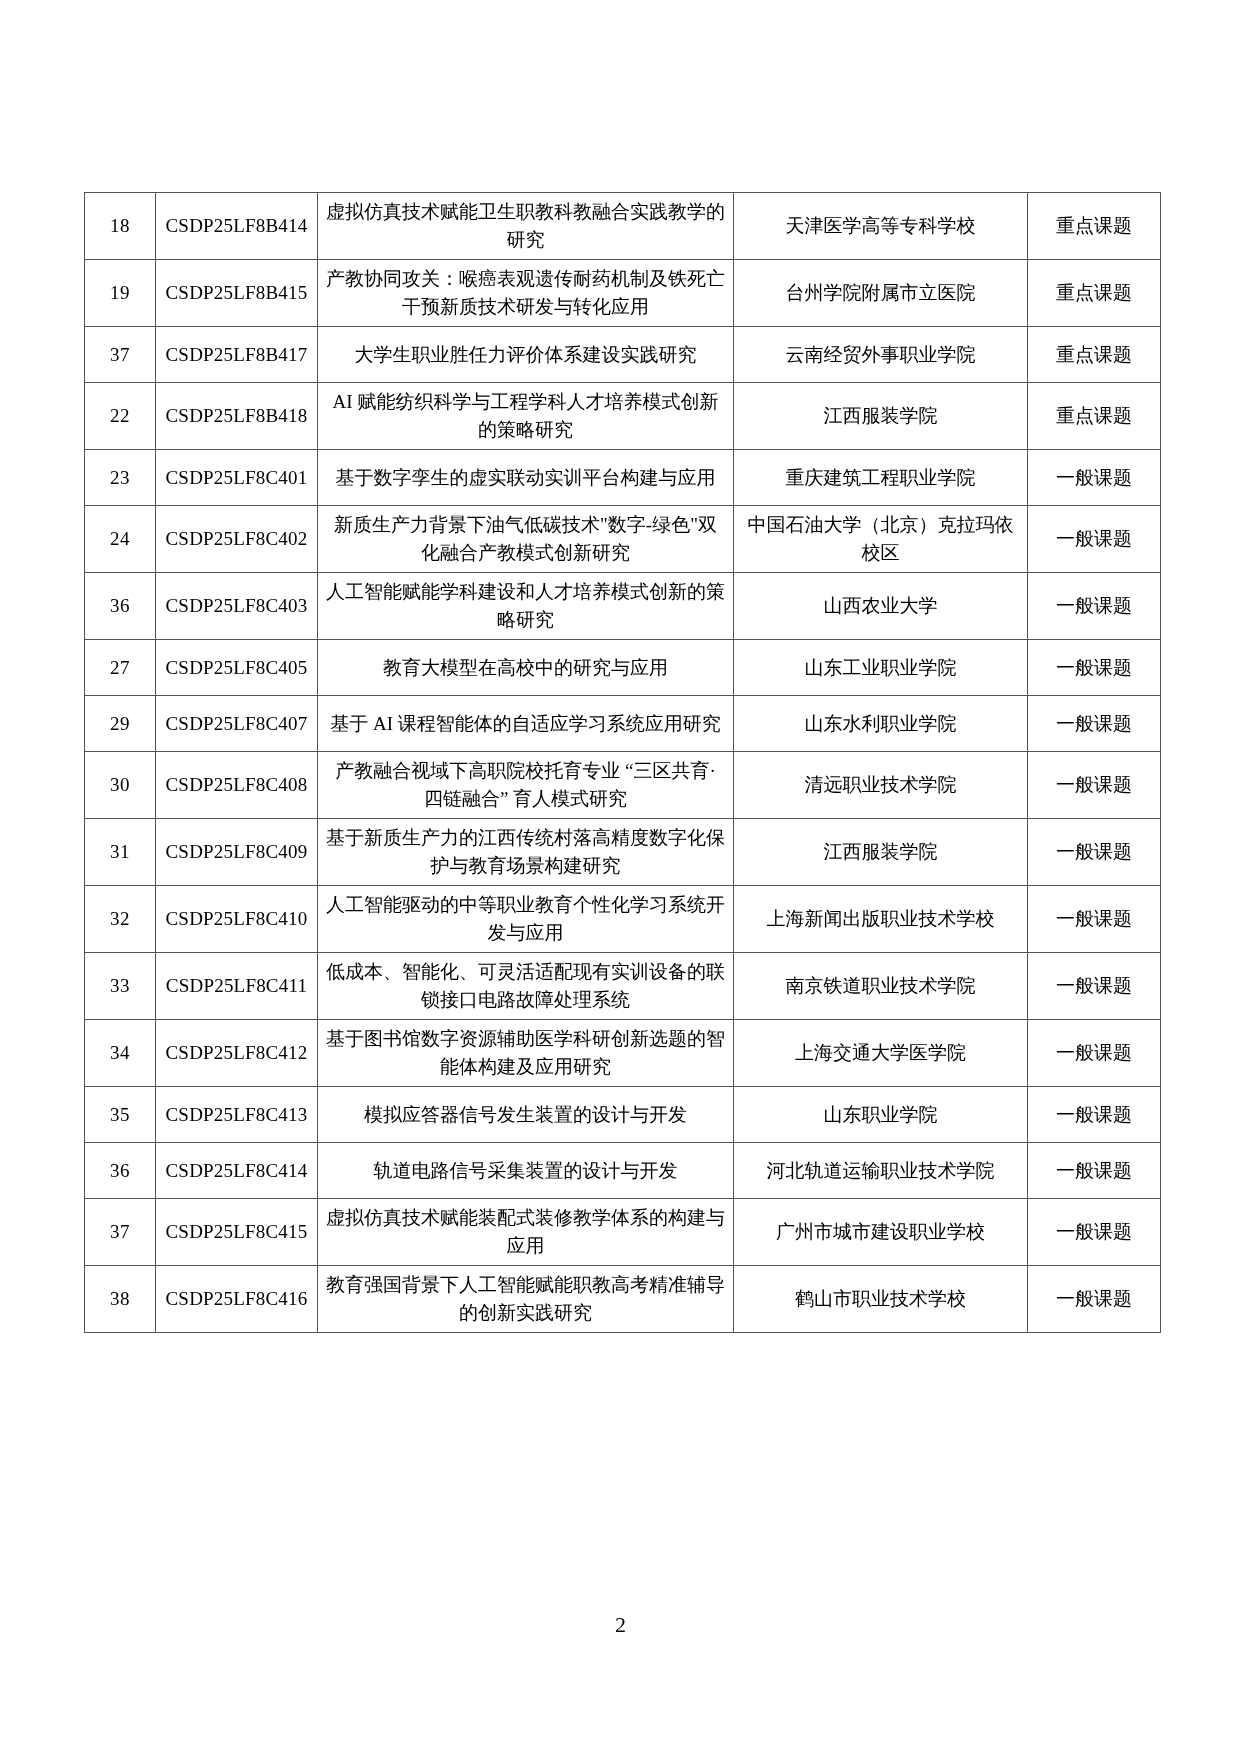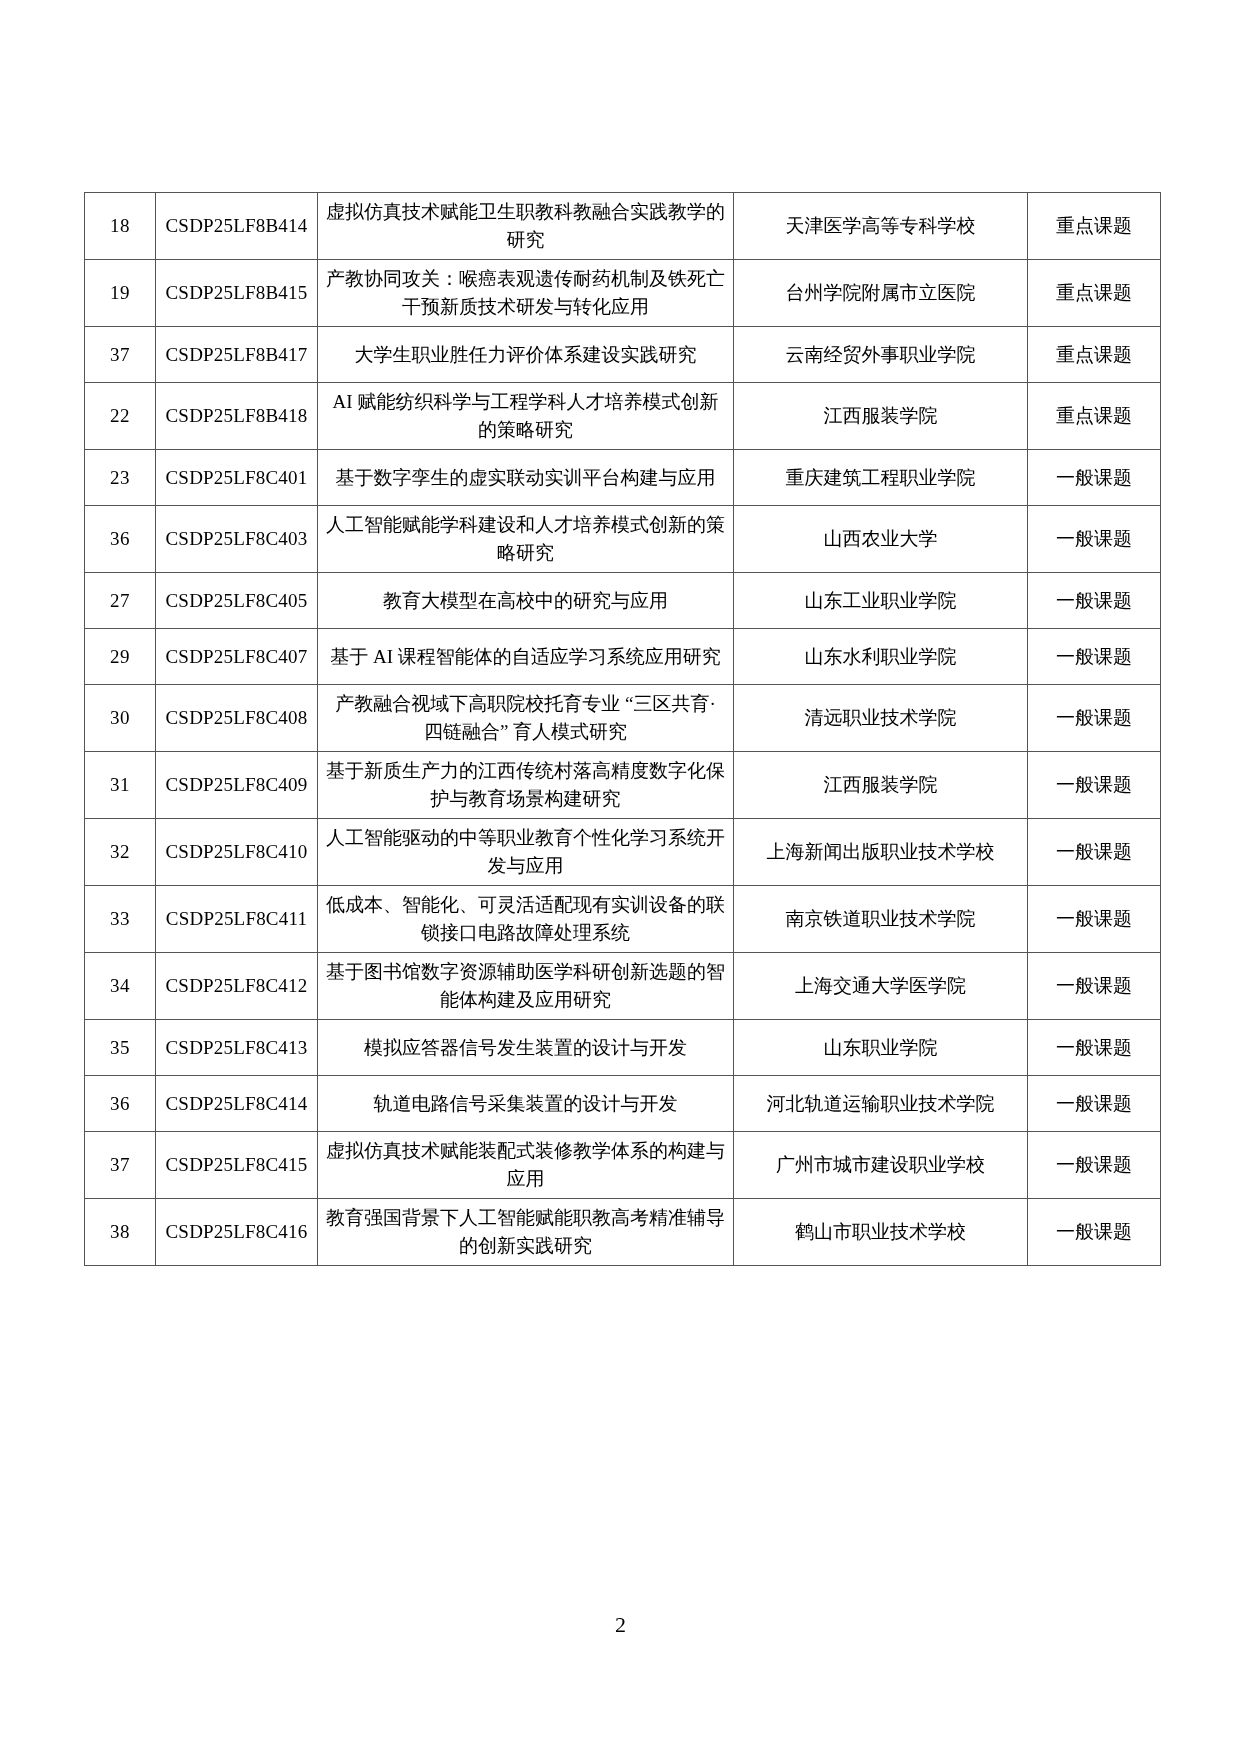--- a/index.html
+++ b/index.html
@@ -103,20 +103,27 @@
   </tr>
 
   <tr>
     <td class="col-num">23</td>
     <td class="col-code">CSDP25LF8C401</td>
     <td class="col-title">基于数字孪生的虚实联动实训平台构建与应用</td>
     <td class="col-institution">重庆建筑工程职业学院</td>
     <td class="col-category">一般课题</td>
   </tr>
 
+  <tr>
+    <td class="col-num">24</td>
+    <td class="col-code">CSDP25LF8C402</td>
+    <td class="col-title">新质生产力背景下油气低碳技术"数字-绿色"双化融合产教模式创新研究</td>
+    <td class="col-institution">中国石油大学（北京）克拉玛依校区</td>
+    <td class="col-category">一般课题</td>
+  </tr>
 
   <tr>
     <td class="col-num">36</td>
     <td class="col-code">CSDP25LF8C403</td>
     <td class="col-title">人工智能赋能学科建设和人才培养模式创新的策略研究</td>
     <td class="col-institution">山西农业大学</td>
     <td class="col-category">一般课题</td>
   </tr>
 
 

